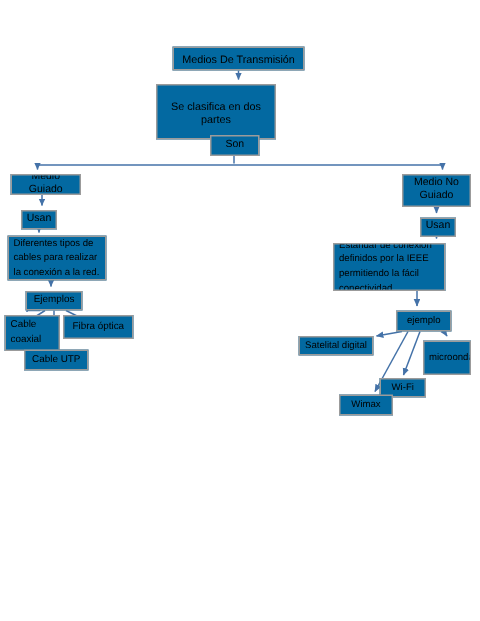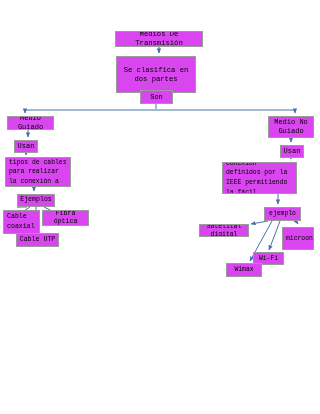--- a/index.html
+++ b/index.html
@@ -22,39 +22,38 @@
     left: 0;
     top: 0;
     width: 320px;
     height: 414px;
     pointer-events: none;
   }
   .node {
     position: absolute;
     box-sizing: border-box;
     border: 1px solid #9b9b9b;
-    background: #d946ef;
+    background: #0369a1;
     color: #000000;
     display: flex;
     align-items: center;
     justify-content: center;
     text-align: center;
     overflow: hidden;
     z-index: 2;
-    font-family: Liberation Mono, monospace;
   }
   .node span {
     display: block;
     width: 100%;
     line-height: 1.25;
     padding: 0 2px;
     box-sizing: border-box;
   }
   .n-title     { left:115px; top:31px;  width:88px;  height:16px; font-size:7.2px; }
-  .n-clasifica { left:116px; top:56px;  width:80px;  height:37px; font-size:7.2px; }
+  .n-clasifica { left:104px; top:56px;  width:80px;  height:37px; font-size:7.2px; }
   .n-son       { left:140px; top:90px;  width:33px;  height:14px; font-size:7px;  }
 
   .n-guiado    { left:7px;   top:116px; width:47px;  height:14px; font-size:7px;  }
   .n-usan-l    { left:14px;  top:140px; width:24px;  height:13px; font-size:7px;  }
   .n-cables    { left:5px;   top:157px; width:66px;  height:30px; font-size:6.4px; }
   .n-cables span { text-align:left; padding:0 3px; line-height:1.45; }
   .n-ejemplos  { left:17px;  top:194px; width:38px;  height:13px; font-size:6.6px; }
   .n-coaxial   { left:3px;   top:210px; width:37px;  height:24px; font-size:6.6px; }
   .n-coaxial span { text-align:left; padding:0 3px; line-height:1.5; }
   .n-fibra     { left:42px;  top:210px; width:47px;  height:16px; font-size:6.6px; }

